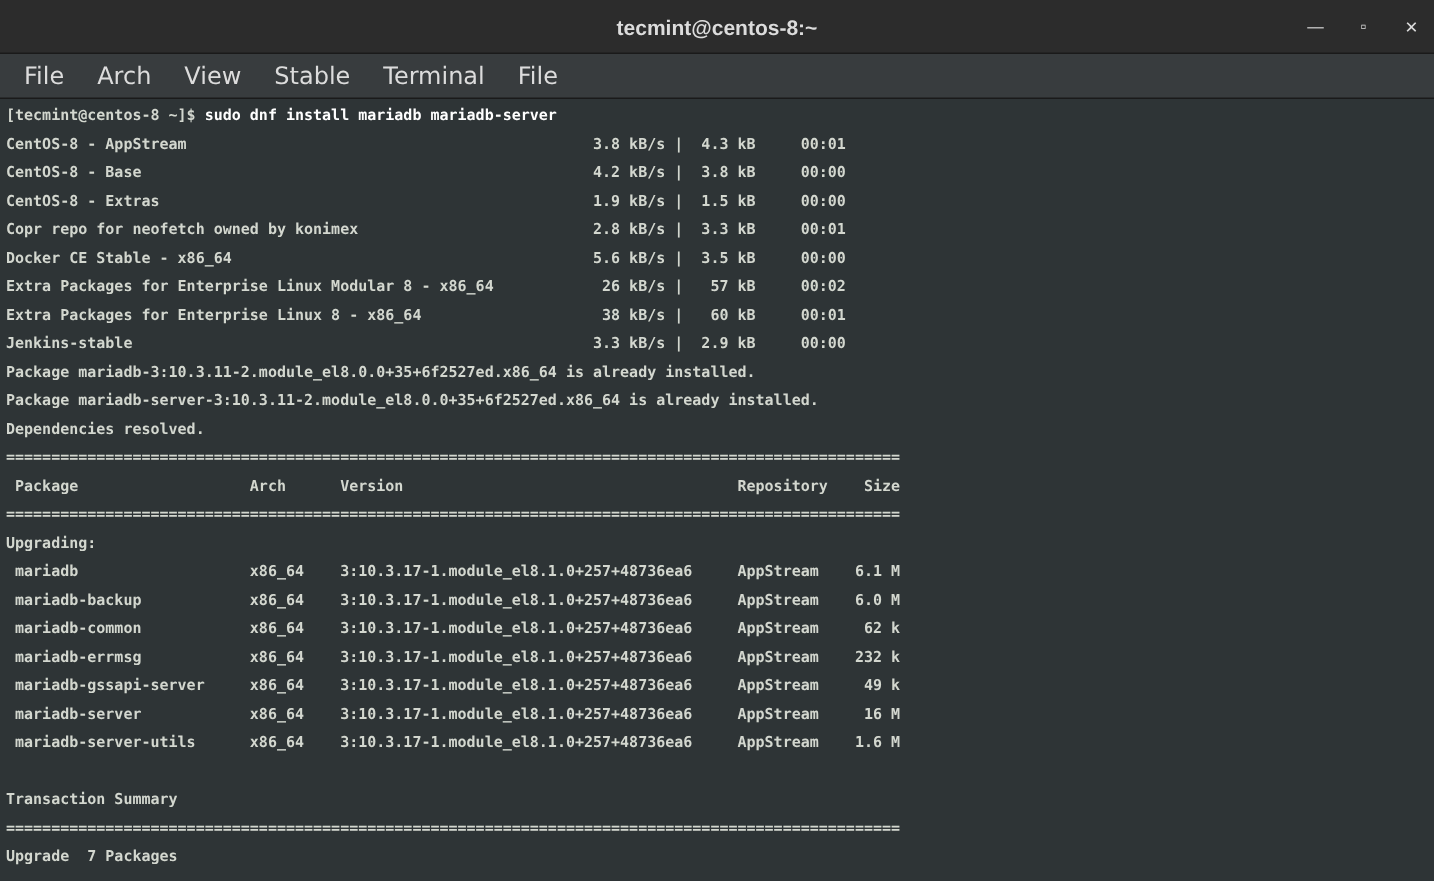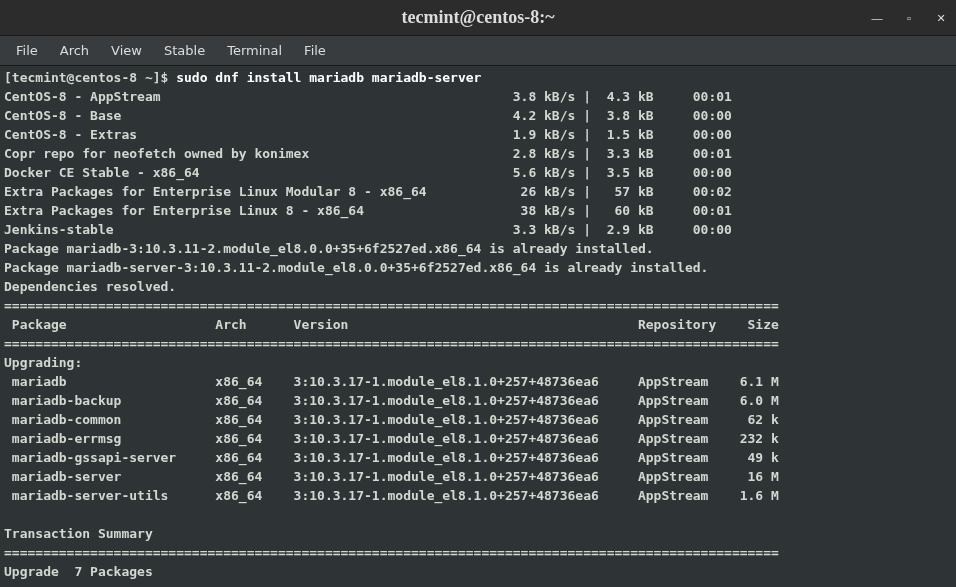--- a/index.html
+++ b/index.html
@@ -14,22 +14,22 @@
     height: 36px;
     background: #2c2c2c;
     border-bottom: 1px solid #1a1a1a;
     display: flex;
     align-items: center;
     justify-content: center;
     position: relative;
   }
   .title {
     color: #dcdcdc;
-    font-family: Liberation Serif, serif;
-    font-size: 18px;
+    font-family: Liberation Sans, sans-serif;
+    font-size: 14px;
     font-weight: bold;
   }
   .win-controls {
     position: absolute;
     right: 6px;
     top: 0;
     height: 36px;
     display: flex;
     align-items: center;
     gap: 14px;
@@ -50,28 +50,28 @@
     background: #383c3e;
     border-bottom: 1px solid #1a1a1a;
     display: flex;
     align-items: center;
     padding: 0 6px;
     gap: 2px;
   }
   .menu-item {
     color: #dcdcdc;
     font-family: "DejaVu Sans", "Liberation Sans", sans-serif;
-    font-size: 13px;
+    font-size: 16px;
     padding: 4px 10px;
     cursor: pointer;
   }
   .terminal {
     padding: 2px 4px;
     color: #d3d7cf;
-    font-size: 13px;
+    font-size: 10px;
     line-height: 19px;
     white-space: pre;
     font-weight: bold;
     letter-spacing: 0px;
   }
   .bold-white { color: #ffffff; font-weight: bold; }
   .line { white-space: pre; }
 </style>
 </head>
 <body>

